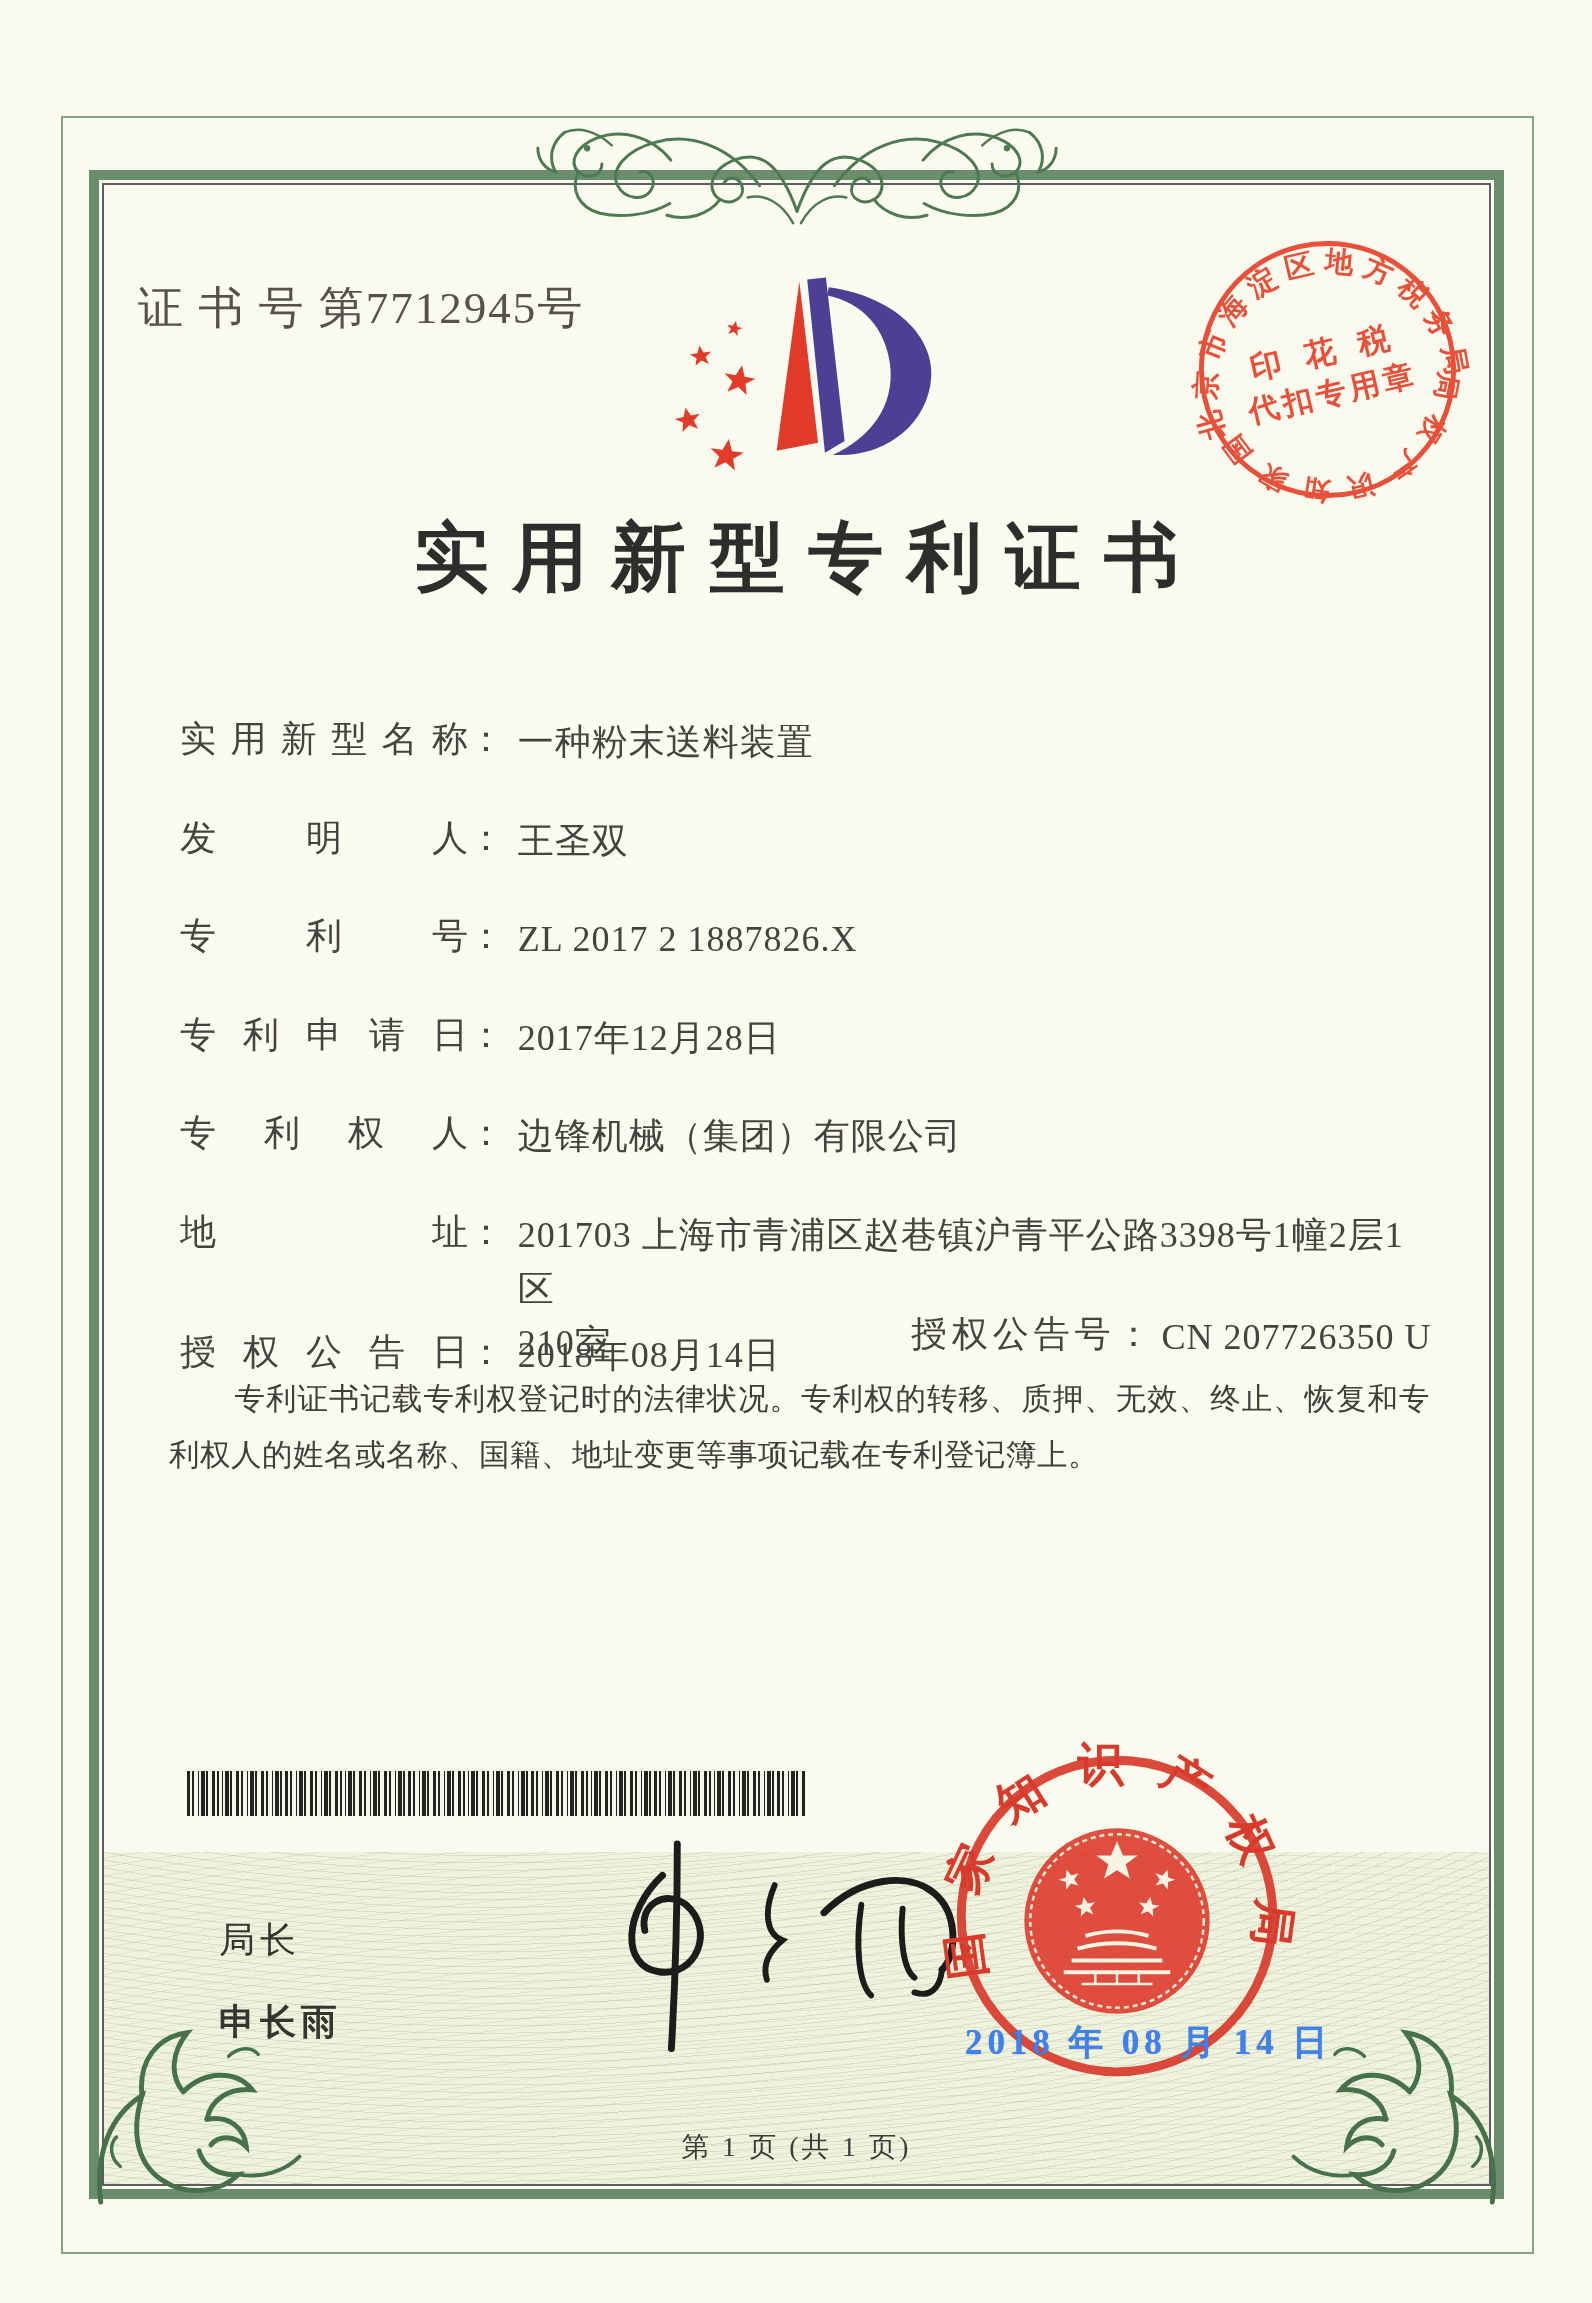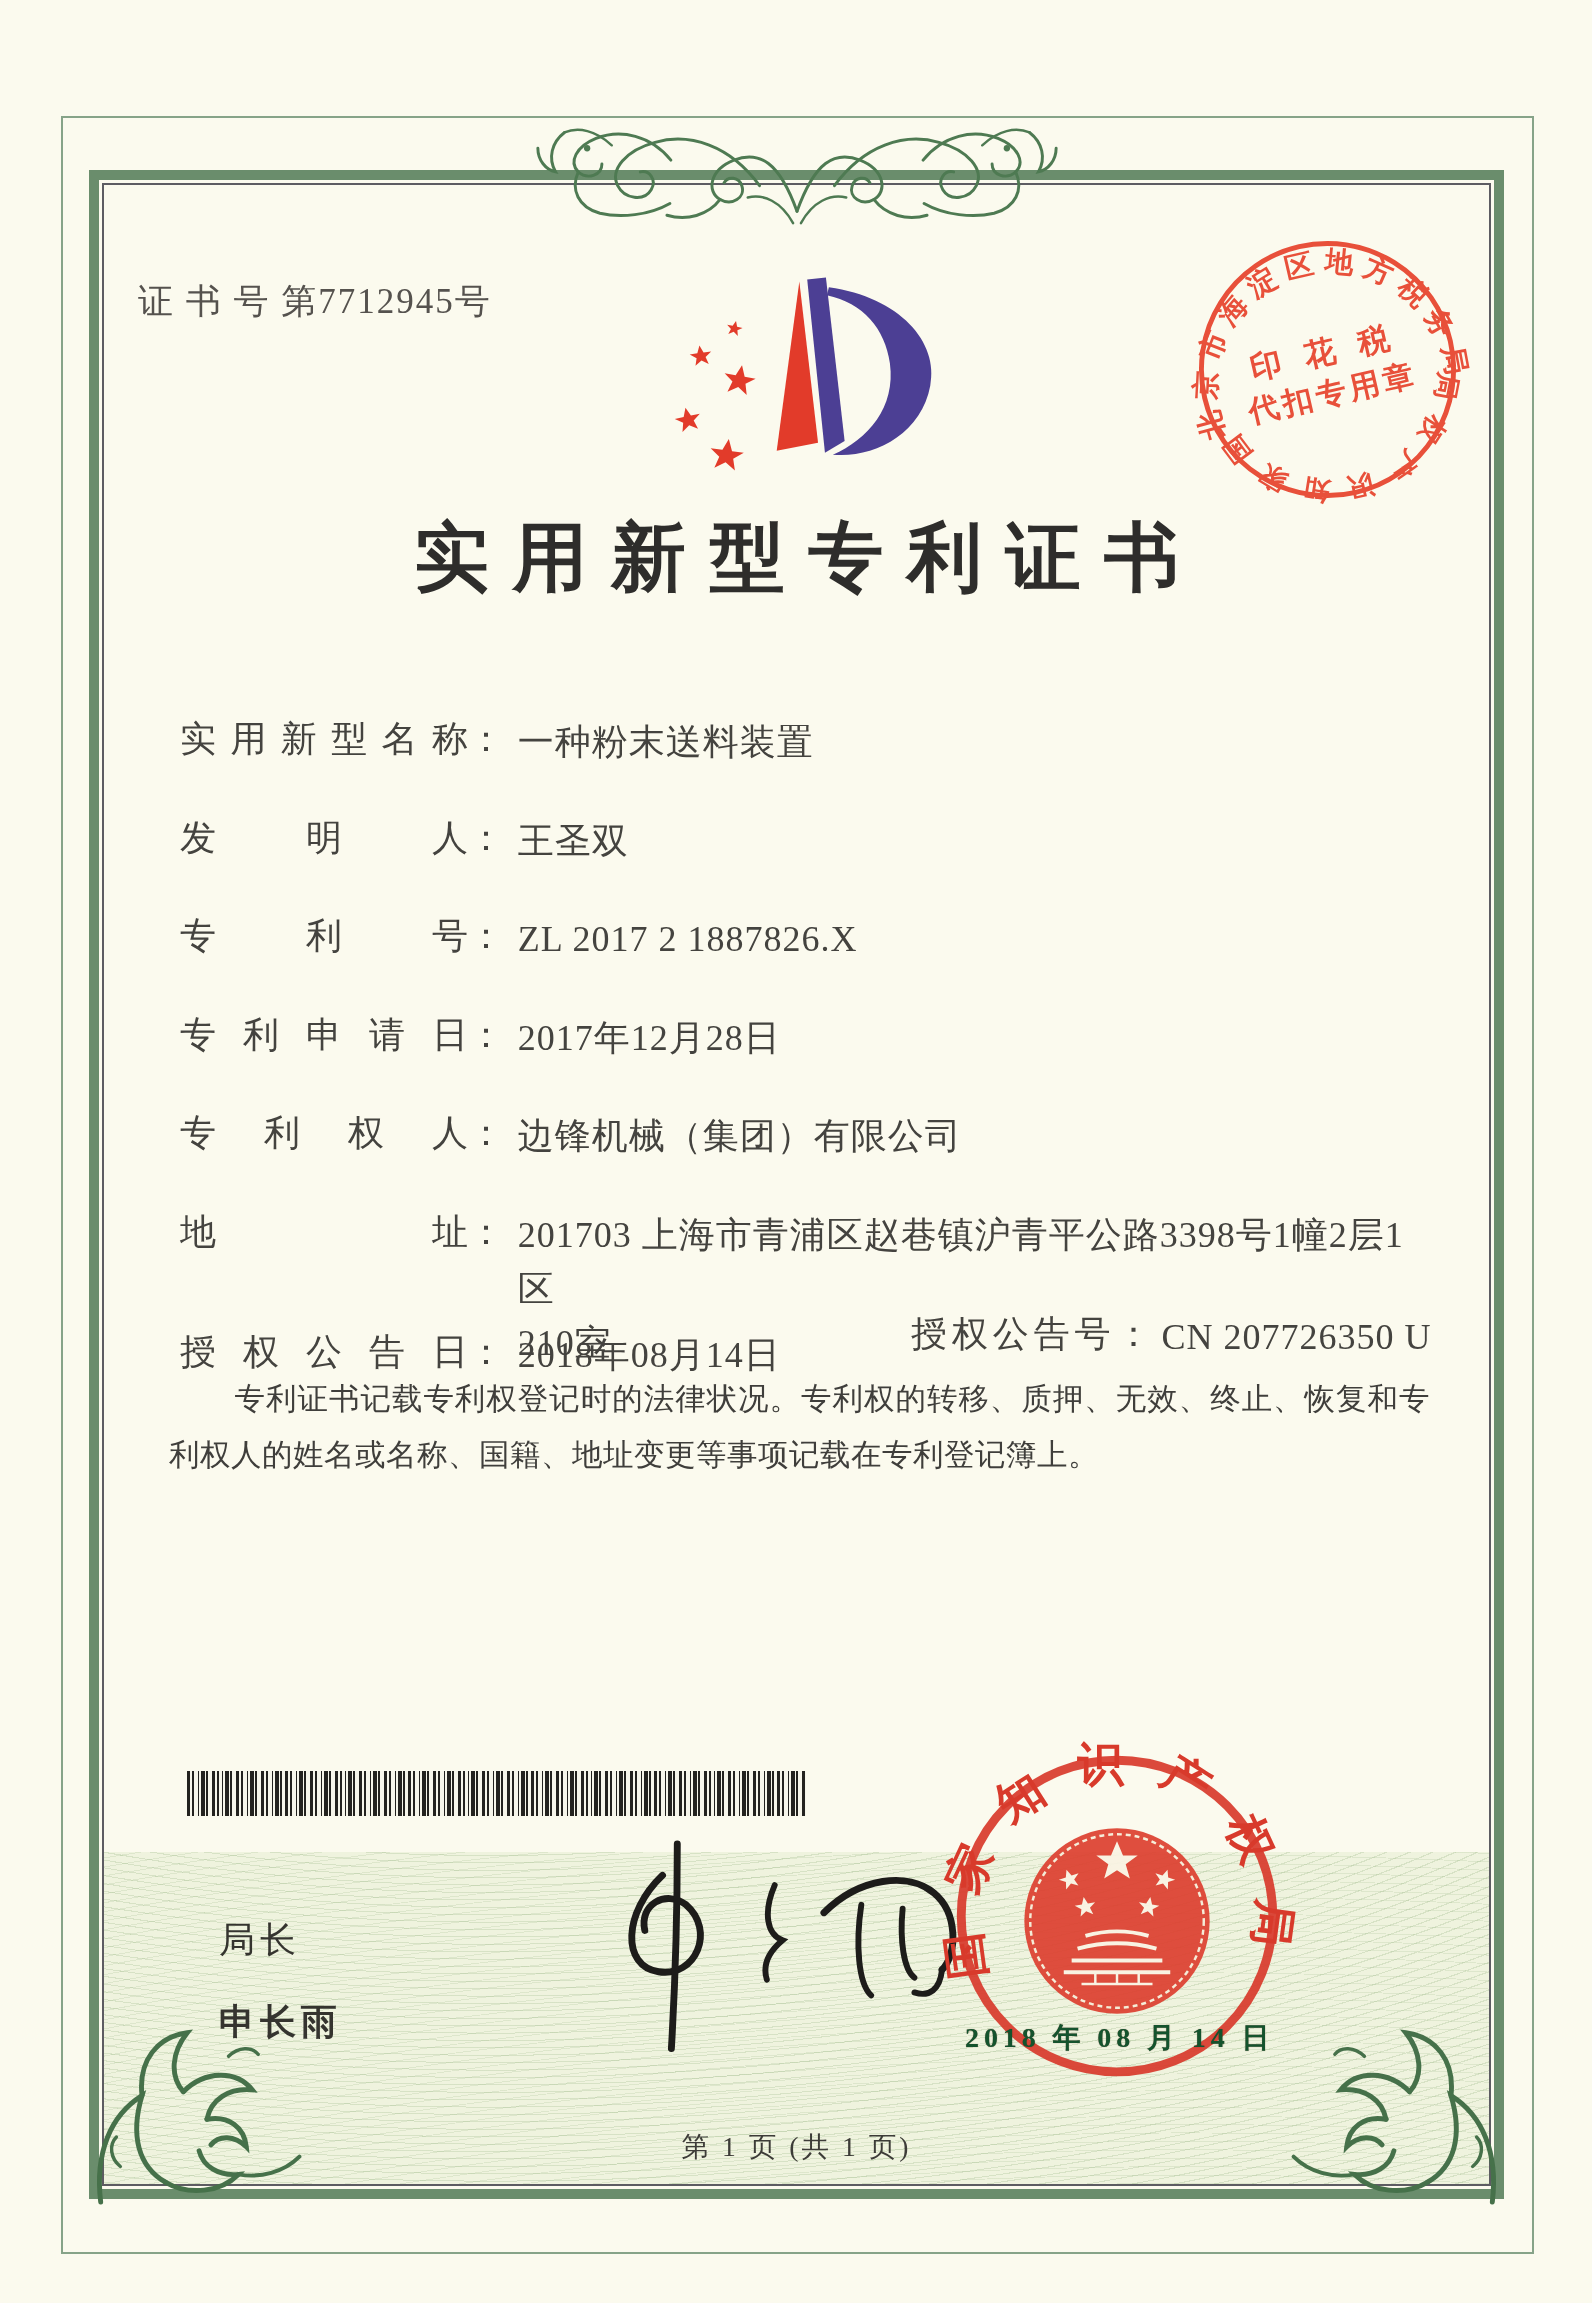--- a/index.html
+++ b/index.html
@@ -25,21 +25,21 @@
   .wave-band{
     position:absolute;left:102px;right:102px;top:1852px;bottom:119px;
     background:
       repeating-radial-gradient(1872px 936px at 28% -552px, rgba(128,164,108,0.22) 0 2px, rgba(0,0,0,0) 2px 14.8px),
       repeating-radial-gradient(2069px 985px at 78% 1478px, rgba(128,164,108,0.16) 0 2px, rgba(0,0,0,0) 2px 17.7px),
       #eff3de;
   }
   
   .cert-no{
     position:absolute;left:138px;top:278px;
-    font-size:35px;letter-spacing:2px;color:#55524e;
+    font-size:45px;letter-spacing:2px;color:#55524e;
   }
   .doc-title{
     position:absolute;left:0;right:0;top:508px;text-align:center;
     font-size:75px;font-weight:700;letter-spacing:23.6px;color:#2e2d2b;
     text-indent:23.6px;
   }
   
   .frow{position:absolute;left:180px;font-size:36px;color:#44433f;white-space:nowrap;}
   .flabel{
     display:inline-block;width:288px;text-align:justify;text-align-last:justify;
@@ -69,21 +69,21 @@
       #23221f 18.7px 20.7px,#f6f5ea 20.7px 24.6px);
   }
   
   .signer-title{position:absolute;left:219px;top:1916px;font-size:36px;letter-spacing:4.9px;color:#35342f;}
   .signer-name{position:absolute;left:219px;top:1998px;font-size:36px;letter-spacing:4.9px;color:#35342f;font-weight:bold;}
   .signature-svg{position:absolute;left:566px;top:1834px;}
   
   .seal-svg{position:absolute;left:908px;top:1712px;}
   .seal-date{
     position:absolute;left:965px;top:2019px;
-    font-size:28px;font-weight:700;letter-spacing:4.9px;color:#14532d;
+    font-size:35px;font-weight:700;letter-spacing:4.9px;color:#3b82f6;
     text-shadow:0 0 1px rgba(90,30,20,.6);
   }
   .tax-stamp{position:absolute;left:1165px;top:207px;transform:rotate(-13deg);}
   
   .footer-page{
     position:absolute;left:0;right:0;top:2128px;text-align:center;
     font-size:27.6px;letter-spacing:3px;color:#3d3c38;
   }
   
   .dragon-ornament{position:absolute;left:50%;top:91px;transform:translateX(-50%);}

